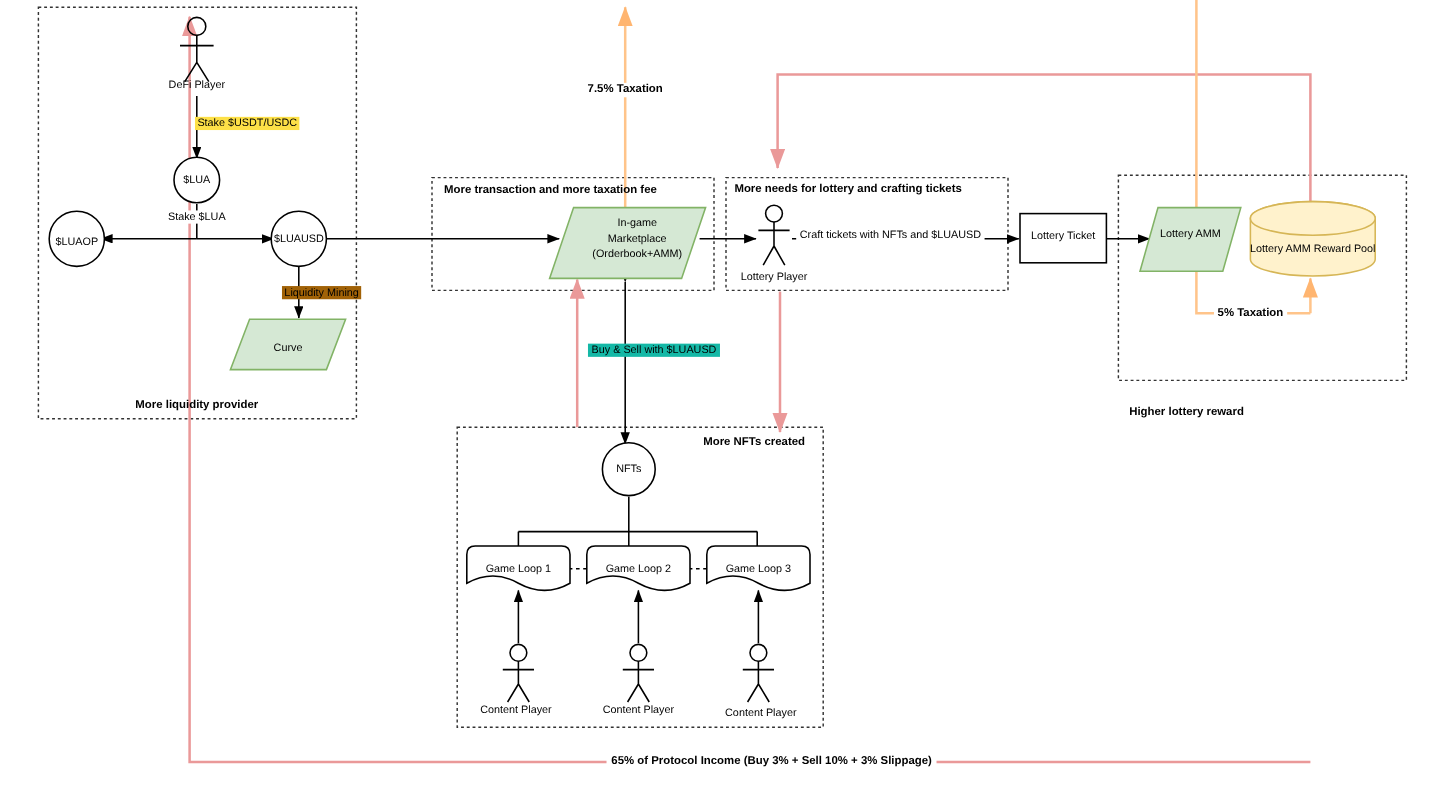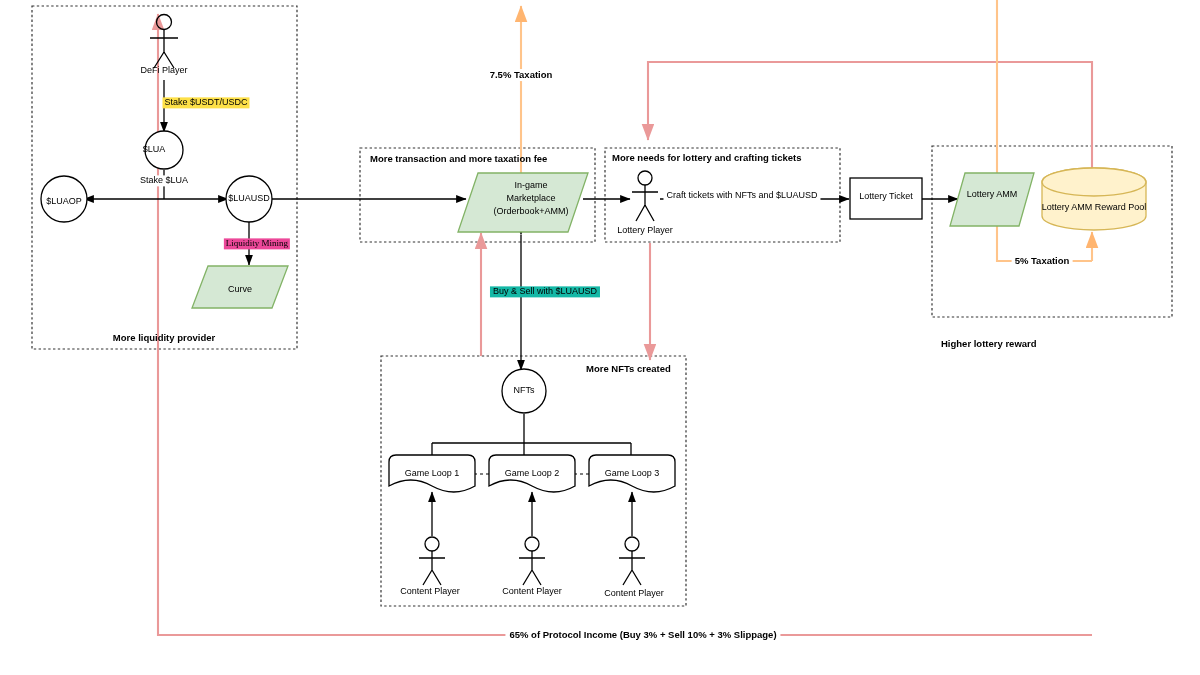--- a/index.html
+++ b/index.html
@@ -136,21 +136,21 @@
           <path d="M532,551 L532,570 M519,558 L545,558 M532,570 L523,585 M532,570 L541,585"></path>
       </g>
       <g>
         <circle cx="632" cy="544" r="7"></circle>
           <path d="M632,551 L632,570 M619,558 L645,558 M632,570 L623,585 M632,570 L641,585"></path>
       </g>
     </g>
   </svg>
 
   <div class="lbl c" style="left:164px;top:71px;">DeFi Player</div>
-  <div class="lbl c" style="left:154px;top:150px;">$LUA</div>
+  <div class="lbl c" style="left:164px;top:150px;">$LUA</div>
   <div class="lbl c" style="left:64px;top:202px;">$LUAOP</div>
   <div class="lbl c" style="left:249px;top:199px;">$LUAUSD</div>
   <div class="lbl c" style="left:240px;top:290px;">Curve</div>
 
   <div class="lbl c" style="left:531px;top:186px;">In-game</div>
   <div class="lbl c" style="left:531px;top:199px;">Marketplace</div>
   <div class="lbl c" style="left:531px;top:212px;">(Orderbook+AMM)</div>
 
   <div class="lbl c" style="left:645px;top:231px;">Lottery Player</div>
   <div class="lbl c" style="left:886px;top:197px;">Lottery Ticket</div>
@@ -160,21 +160,21 @@
   <div class="lbl c" style="left:524px;top:391px;">NFTs</div>
   <div class="lbl c" style="left:432px;top:474px;">Game Loop 1</div>
   <div class="lbl c" style="left:532px;top:474px;">Game Loop 2</div>
   <div class="lbl c" style="left:632px;top:474px;">Game Loop 3</div>
   <div class="lbl c" style="left:430px;top:592px;">Content Player</div>
   <div class="lbl c" style="left:532px;top:592px;">Content Player</div>
   <div class="lbl c" style="left:634px;top:594px;">Content Player</div>
 
   <div class="lbl c" style="left:164px;top:103px;background:#fde047;padding:0 2px;margin-left:42px;">Stake $USDT/USDC</div>
   <div class="lbl c" style="left:164px;top:181px;background:#fff;padding:0 2px;">Stake $LUA</div>
-  <div class="lbl c" style="left:257px;top:244px;background:#ec4899;padding:0 2px;font-family:Liberation Serif, serif;">Liquidity Mining</div>
+  <div class="lbl c" style="left:268px;top:244px;background:#a16207;padding:0 2px;">Liquidity Mining</div>
   <div class="lbl c" style="left:742px;top:196px;background:#fff;padding:0 3px;">Craft tickets with NFTs and $LUAUSD</div>
   <div class="lbl c" style="left:545px;top:292px;background:#14b8a6;padding:0 3px;">Buy &amp; Sell with $LUAUSD</div>
 
   <div class="lbl c bold" style="left:521px;top:75px;background:#fff;padding:0 3px;">7.5% Taxation</div>
   <div class="lbl c bold" style="left:1042px;top:261px;background:#fff;padding:0 3px;">5% Taxation</div>
   <div class="lbl c bold" style="left:643px;top:635px;background:#fff;padding:0 4px;">65% of Protocol Income (Buy 3% + Sell 10% + 3% Slippage)</div>
 
   <div class="lbl c grouptitle" style="left:164px;top:338px;">More liquidity provider</div>
   <div class="lbl grouptitle" style="left:370px;top:153px;">More transaction and more taxation fee</div>
   <div class="lbl grouptitle" style="left:612px;top:152px;">More needs for lottery and crafting tickets</div>

